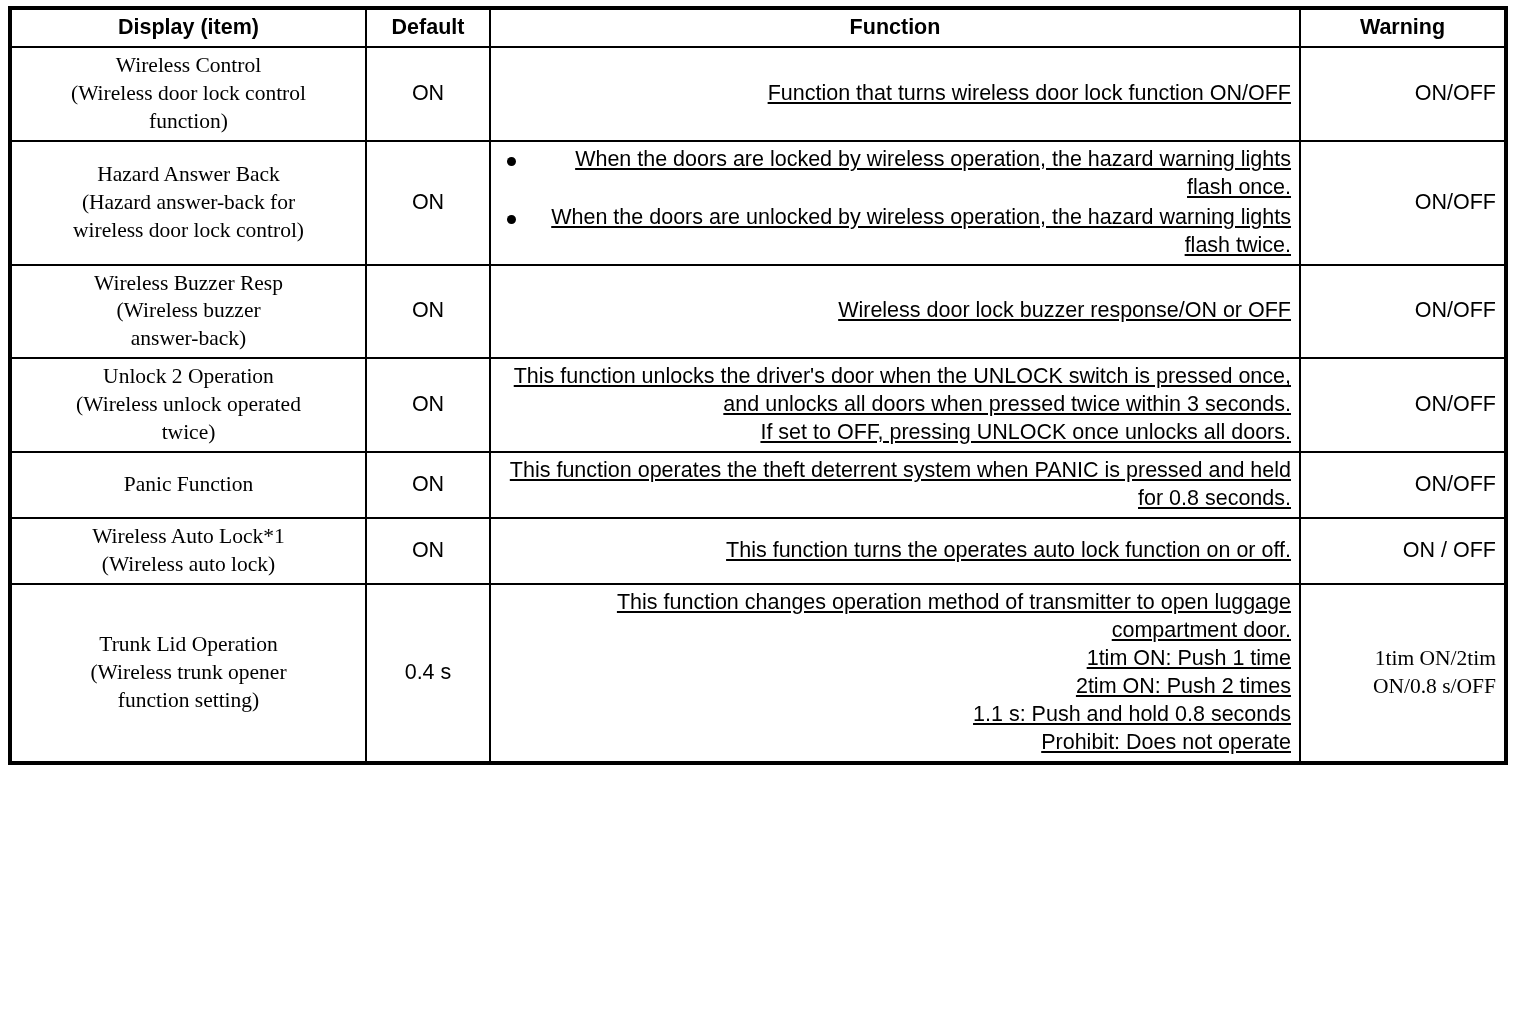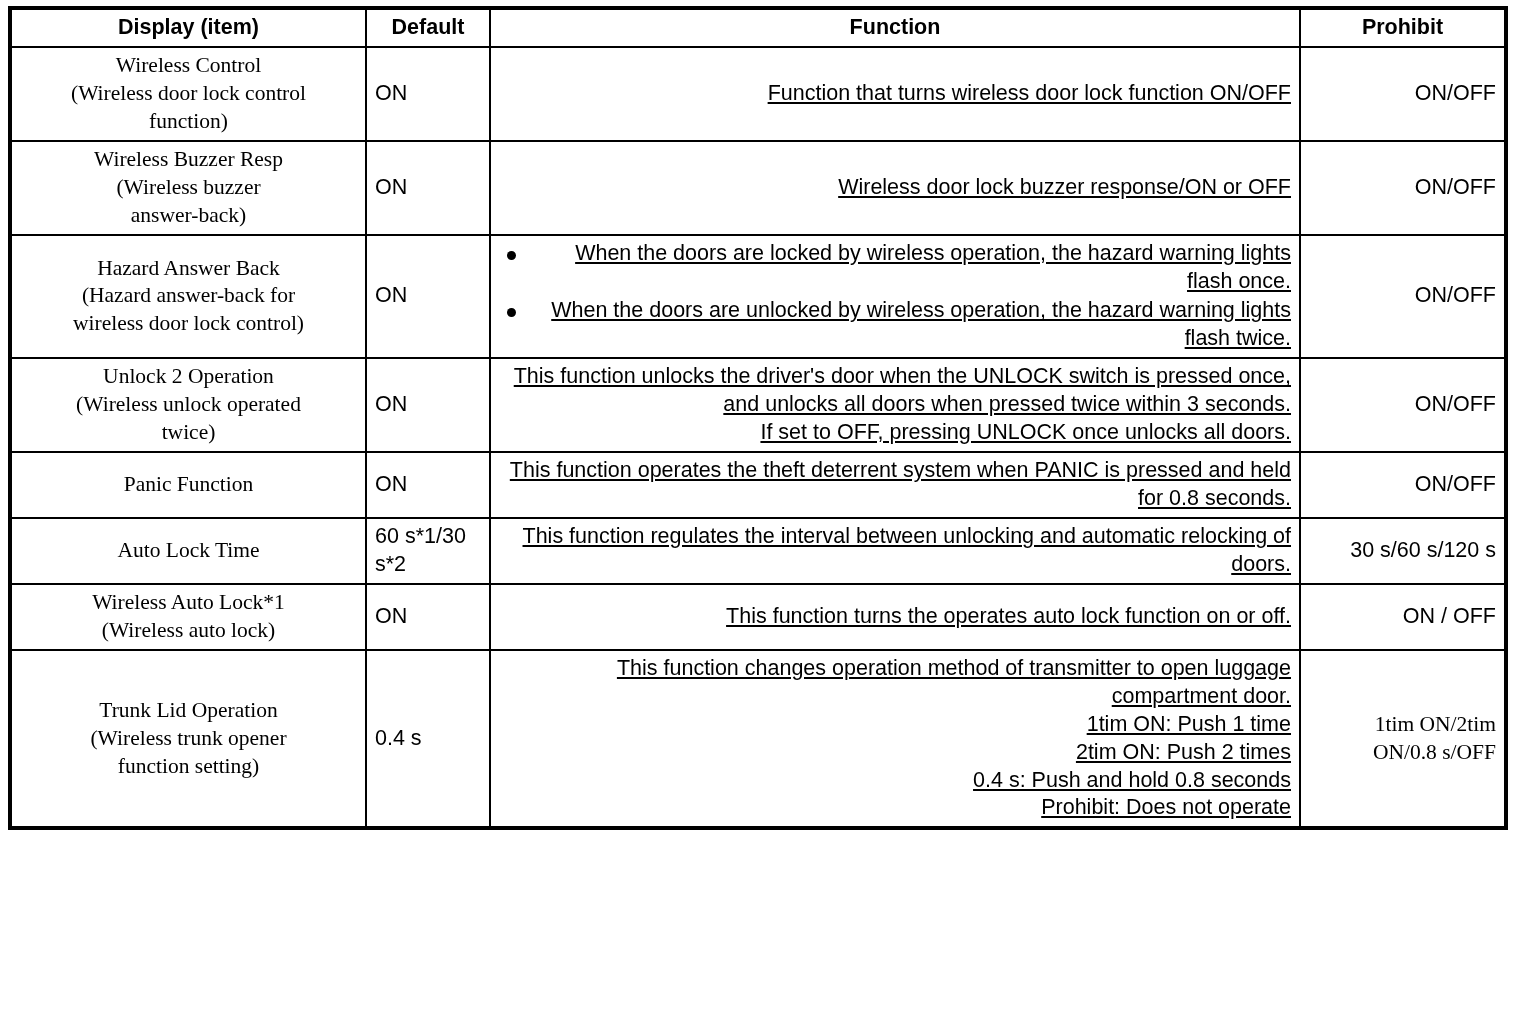--- a/index.html
+++ b/index.html
@@ -45,20 +45,21 @@
     text-align: center;
     font-size: 22.5px;
     padding: 7px 6px 9px 6px;
     border-bottom: 4px solid #000;
   }
   td.display {
     text-align: center;
     padding: 9px 10px;
   }
   td.default {
+    text-align: center;
     padding: 9px 4px;
   }
   td.function {
     text-align: right;
     padding: 9px 10px 9px 12px;
     text-decoration: underline;
   }
   td.setting {
     text-align: right;
     padding: 9px 4px;
@@ -98,51 +99,36 @@
       <col class="c-display">
       <col class="c-default">
       <col class="c-function">
       <col class="c-setting">
     </colgroup>
     <thead>
       <tr>
         <th>Display (item)</th>
         <th>Default</th>
         <th>Function</th>
-        <th>Prohibit</th>
+        <th>Warning</th>
       </tr>
     </thead>
     <tbody>
 
       <tr>
         <td class="display">
           <div class="lines">
             <span>Wireless Control</span>
             <span>(Wireless door lock control</span>
             <span>function)</span>
           </div>
         </td>
         <td class="default">ON</td>
         <td class="function">
           <p class="para">Function that turns wireless door lock function ON/OFF</p>
-        </td>
-        <td class="setting">ON/OFF</td>
-      </tr>
-
-      <tr>
-        <td class="display">
-          <div class="lines">
-            <span>Wireless Buzzer Resp</span>
-            <span>(Wireless buzzer</span>
-            <span>answer-back)</span>
-          </div>
-        </td>
-        <td class="default">ON</td>
-        <td class="function">
-          <p class="para">Wireless door lock buzzer response/ON or OFF</p>
         </td>
         <td class="setting">ON/OFF</td>
       </tr>
 
       <tr>
         <td class="display">
           <div class="lines">
             <span>Hazard Answer Back</span>
             <span>(Hazard answer-back for</span>
             <span>wireless door lock control)</span>
@@ -157,20 +143,35 @@
             </li>
             <li>
               <span class="bullet-dot"></span>
               <span>When the doors are unlocked by wireless operation, the hazard warning lights flash twice.</span>
             </li>
           </ul>
         </td>
         <td class="setting">ON/OFF</td>
       </tr>
 
+      <tr>
+        <td class="display">
+          <div class="lines">
+            <span>Wireless Buzzer Resp</span>
+            <span>(Wireless buzzer</span>
+            <span>answer-back)</span>
+          </div>
+        </td>
+        <td class="default">ON</td>
+        <td class="function">
+          <p class="para">Wireless door lock buzzer response/ON or OFF</p>
+        </td>
+        <td class="setting">ON/OFF</td>
+      </tr>
+
 
       <tr>
         <td class="display">
           <div class="lines">
             <span>Unlock 2 Operation</span>
             <span>(Wireless unlock operated</span>
             <span>twice)</span>
           </div>
         </td>
         <td class="default">ON</td>
@@ -187,32 +188,20 @@
             <span>Panic Function</span>
           </div>
         </td>
         <td class="default">ON</td>
         <td class="function">
           <p class="para">This function operates the theft deterrent system when PANIC is pressed and held for 0.8 seconds.</p>
         </td>
         <td class="setting">ON/OFF</td>
       </tr>
 
-      <tr>
-        <td class="display">
-          <div class="lines">
-            <span>Auto Lock Time</span>
-          </div>
-        </td>
-        <td class="default">60 s*1/30 s*2</td>
-        <td class="function">
-          <p class="para">This function regulates the interval between unlocking and automatic relocking of doors.</p>
-        </td>
-        <td class="setting">30 s/60 s/120 s</td>
-      </tr>
 
       <tr>
         <td class="display">
           <div class="lines">
             <span>Wireless Auto Lock*1</span>
             <span>(Wireless auto lock)</span>
           </div>
         </td>
         <td class="default">ON</td>
         <td class="function">
@@ -227,21 +216,21 @@
             <span>Trunk Lid Operation</span>
             <span>(Wireless trunk opener</span>
             <span>function setting)</span>
           </div>
         </td>
         <td class="default">0.4 s</td>
         <td class="function">
           <p class="para">This function changes operation method of transmitter to open luggage compartment door.</p>
           <p class="para">1tim ON: Push 1 time</p>
           <p class="para">2tim ON: Push 2 times</p>
-          <p class="para">0.4 s: Push and hold 0.8 seconds</p>
+          <p class="para">1.1 s: Push and hold 0.8 seconds</p>
           <p class="para">Prohibit: Does not operate</p>
         </td>
         <td class="setting">
           <div class="lines">
             <span>1tim ON/2tim</span>
             <span>ON/0.8 s/OFF</span>
           </div>
         </td>
       </tr>
 

